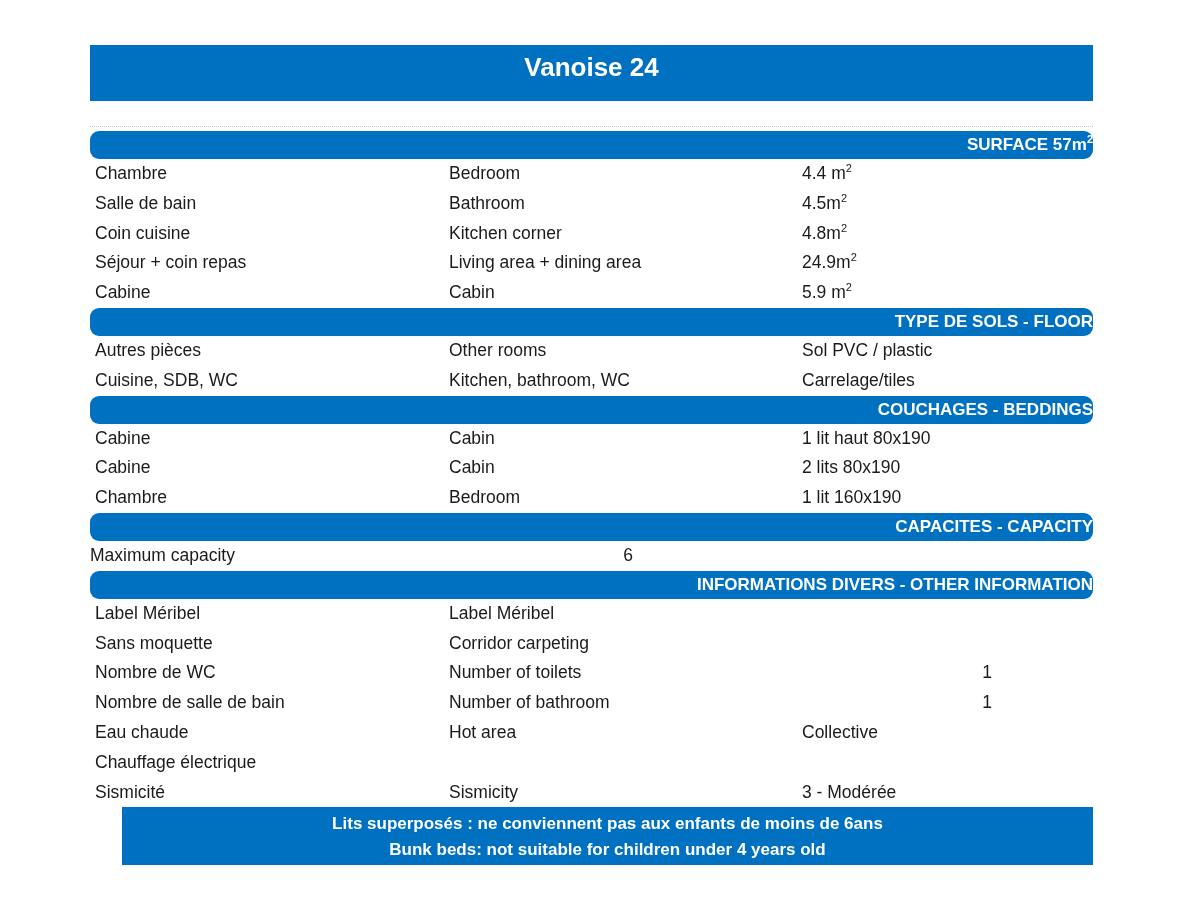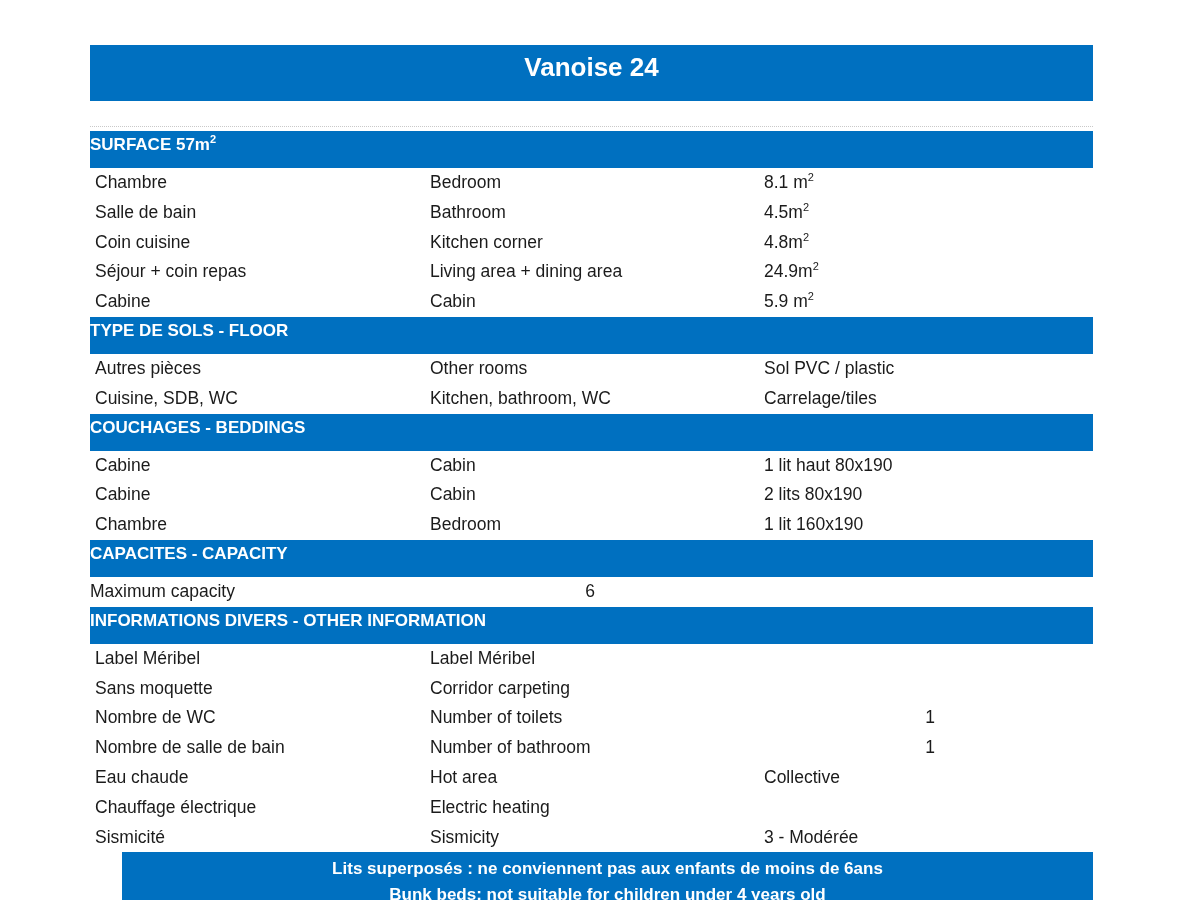--- a/index.html
+++ b/index.html
@@ -20,26 +20,26 @@
     font-size:26px; font-weight:bold;
   }
 
   .gap { height:30px; position:relative; }
   .gap .dotted {
     position:absolute; left:0; right:0; top:25px;
     border-top:1px dotted #c9c9c9; height:0;
   }
 
   .sec-header {
-    height:37px; line-height:28px; background:var(--accent);
-    color:var(--header-text); text-align:left;
-    font-size:17px; font-weight:bold;
+    height:28px; line-height:28px; background:var(--accent);
+    color:var(--header-text); text-align:right;
+    font-size:17px; font-weight:bold;border-radius:9px;
   }
 
-  .row { display:flex; height:29.8px; line-height:29.8px; font-size:17.5px; white-space:nowrap; }
+  .row { display:flex; height:29.8px; line-height:29.8px; font-size:17.5px; white-space:nowrap;gap:19px; }
   .c1 { width:340px; padding-left:5px; flex:none; }
   .c2 { width:334px; flex:none; }
   .c3 { width:136px; flex:none; }
   .c4 { width:60px; flex:none; text-align:center; }
 
   sup.sq { font-size:11px; vertical-align:super; line-height:0; font-weight:inherit; }
 
   .footer-bar {
     height:58px; background:var(--accent); color:var(--header-text);
     text-align:center; font-size:17px; font-weight:bold; padding-top:4px;margin-left:32px;
@@ -55,21 +55,21 @@
 
   <div class="gap">
     <div class="dotted"></div>
   </div>
 
   <div class="sec-header"><span>SURFACE 57m</span><sup class="sq">2</sup></div>
 
   <div class="row">
     <span class="c1">Chambre</span>
     <span class="c2">Bedroom</span>
-    <span class="c3"><span>8.1 m</span><sup class="sq">2</sup></span>
+    <span class="c3"><span>4.4 m</span><sup class="sq">2</sup></span>
     <span class="c4"></span>
   </div>
   <div class="row">
     <span class="c1">Salle de bain</span>
     <span class="c2">Bathroom</span>
     <span class="c3"><span>4.5m</span><sup class="sq">2</sup></span>
     <span class="c4"></span>
   </div>
   <div class="row">
     <span class="c1">Coin cuisine</span>
@@ -161,21 +161,20 @@
     <span class="c4">1</span>
   </div>
   <div class="row">
     <span class="c1">Eau chaude</span>
     <span class="c2">Hot area</span>
     <span class="c3">Collective</span>
     <span class="c4"></span>
   </div>
   <div class="row">
     <span class="c1">Chauffage électrique</span>
-    <span class="c2">Electric heating</span>
     <span class="c3"></span>
     <span class="c4"></span>
   </div>
   <div class="row">
     <span class="c1">Sismicité</span>
     <span class="c2">Sismicity</span>
     <span class="c3">3 - Modérée</span>
     <span class="c4"></span>
   </div>
 

